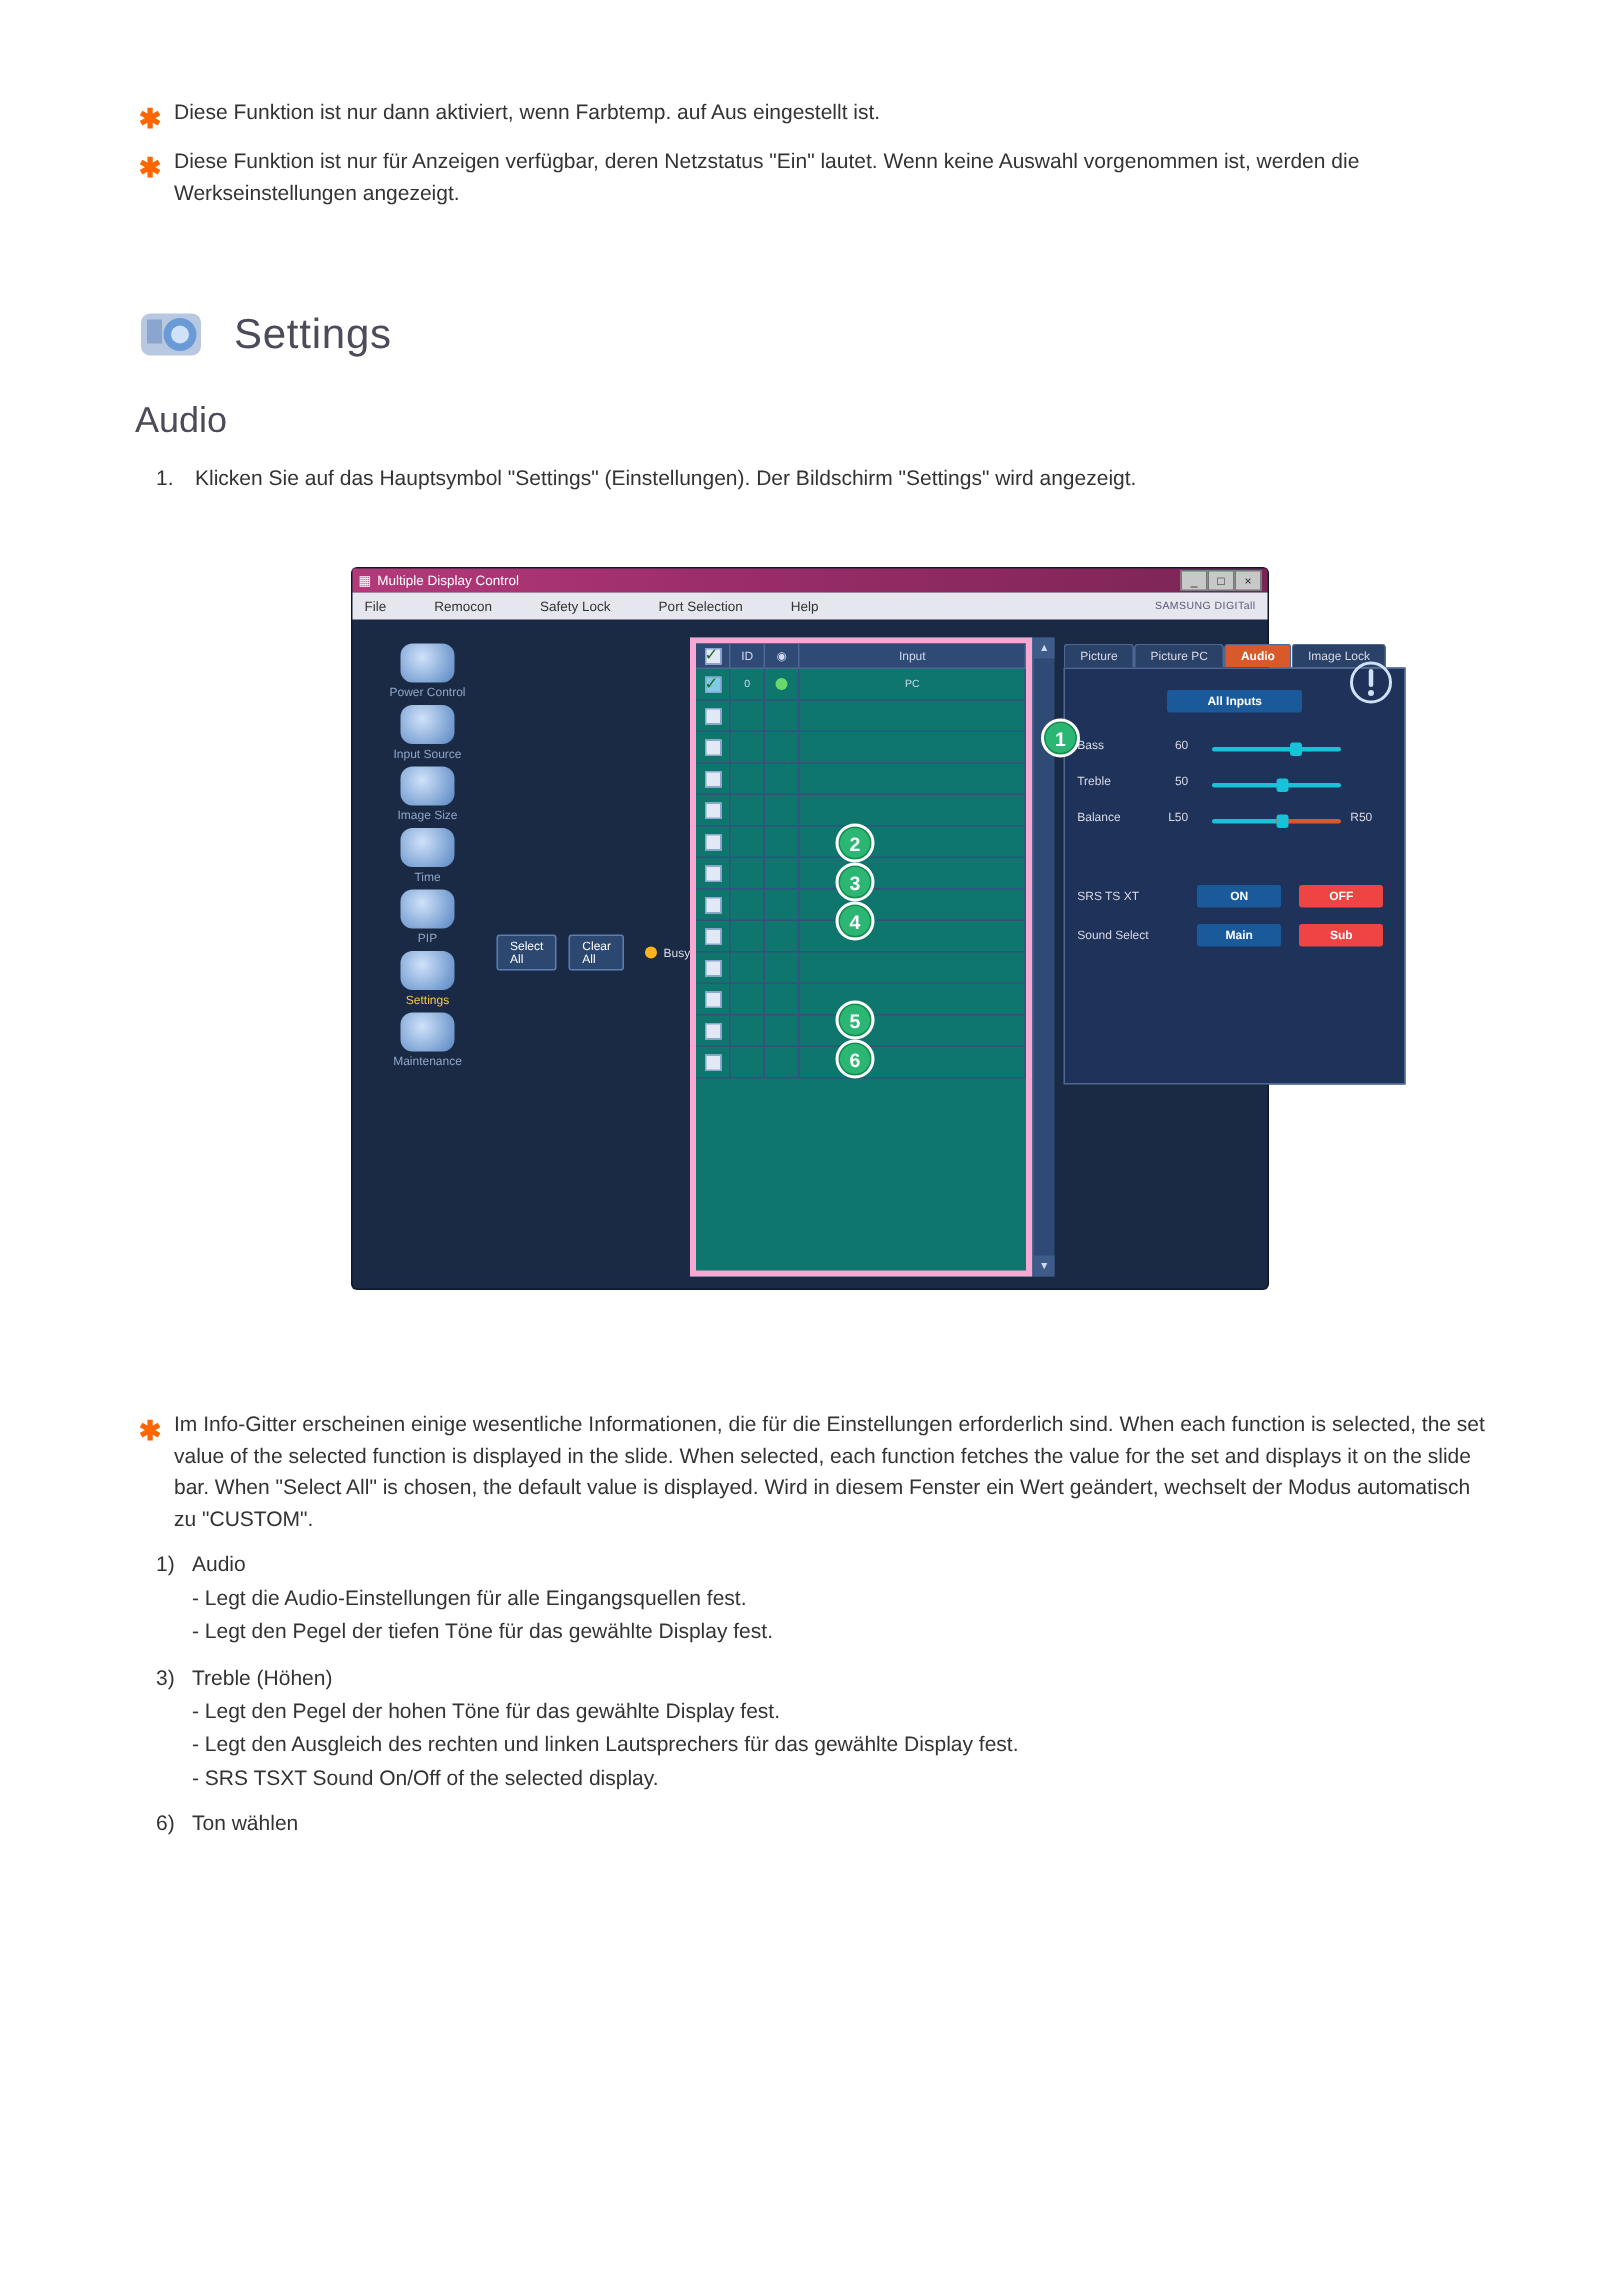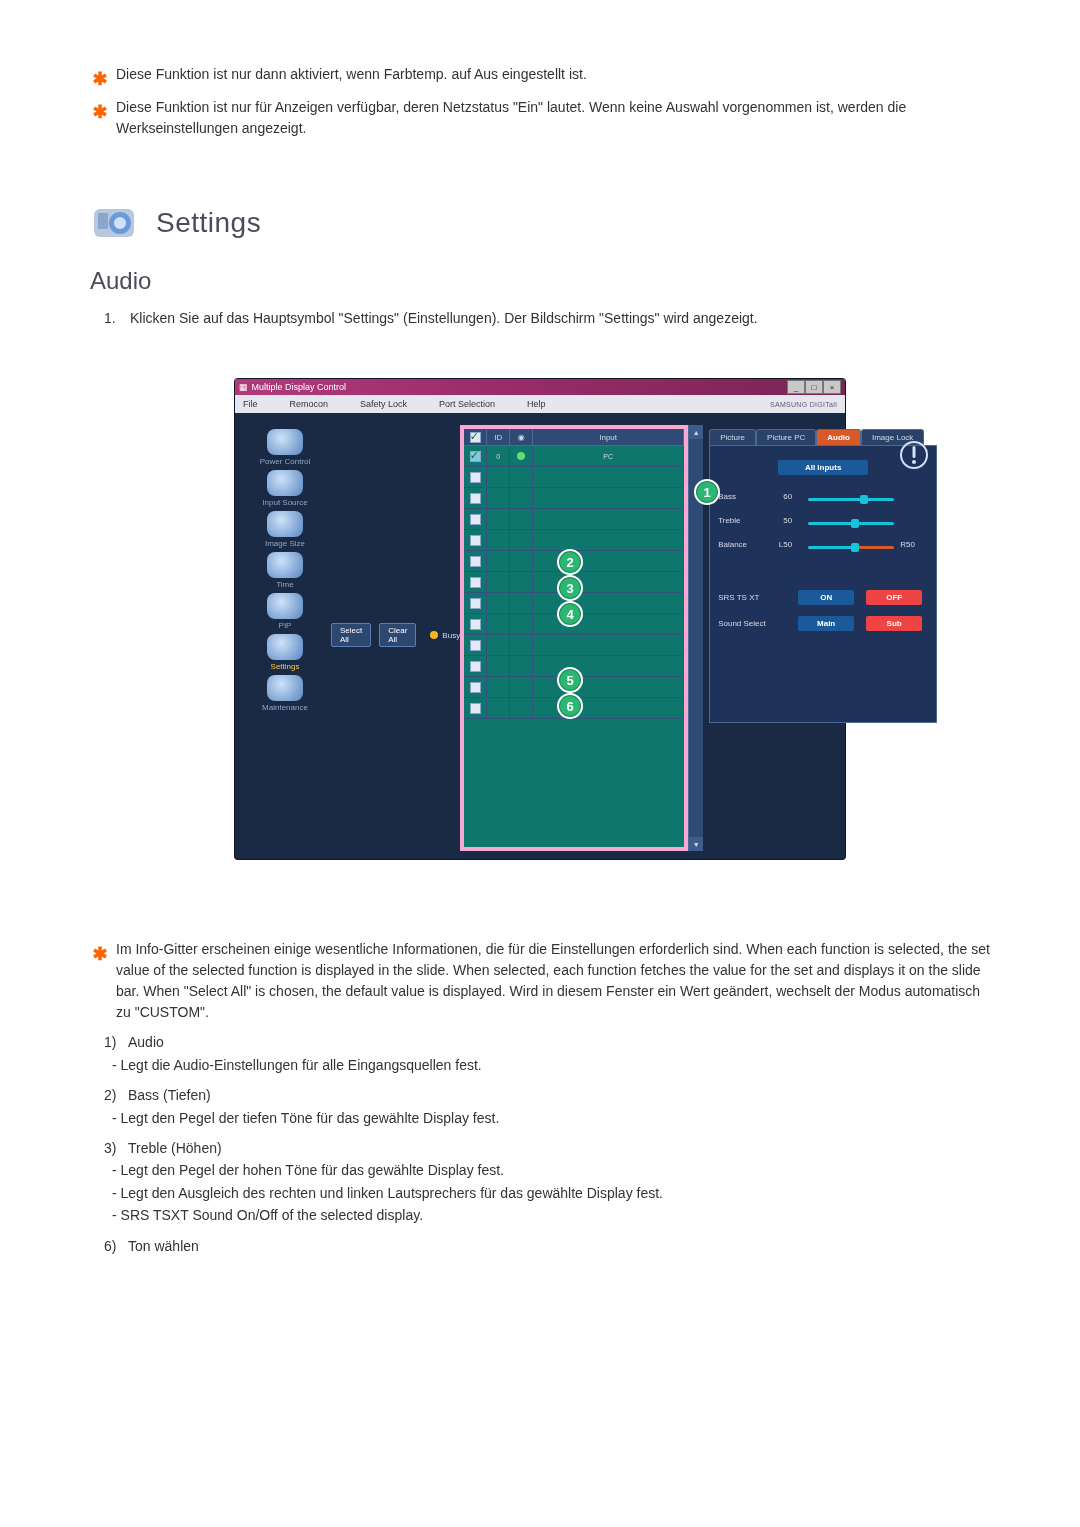--- a/index.html
+++ b/index.html
@@ -56,21 +56,21 @@
 .togrow{display:flex;align-items:center;height:20px;font-size:8px;color:#d9d9e6;margin:6px 0}
 .togrow .lbl{width:74px}
 .togrow .tb{width:56px;text-align:center;background:#1a5a9b;color:#fff;font-size:8px;font-weight:bold;padding:3px 0;border-radius:2px;margin:0 6px}
 .togrow .tb.off{background:#ef4444}
 .bottombar{height:44px;background:#2d4669;margin-top:8px;border-top:1px solid #4d6892;position:relative}
 .bottombar .warn{position:absolute;right:14px;top:6px;width:30px;height:30px}
 .callout{position:absolute;width:22px;height:22px;border:2px solid #fff;border-radius:50%;background:#2bb673;color:#fff;font-size:13px;font-weight:bold;display:flex;align-items:center;justify-content:center;z-index:5;box-shadow:0 0 0 1px #178a4f inset}
 .list{margin:8px 0 0 0}
 .li{margin:8px 0 0 14px;line-height:1.6}
 .li .n{display:inline-block;width:24px}
-.sub{margin-left:22px;line-height:1.6}
+.sub{margin-left:38px;line-height:1.6}
 </style>
 </head>
 <body>
 
 <div class="page">
 
   <div class="note">
     <span class="star">✱</span>
     <span class="t">Diese Funktion ist nur dann aktiviert, wenn Farbtemp. auf Aus eingestellt ist.</span>
   </div>
@@ -358,21 +358,20 @@
 
   <div class="note">
     <span class="star">✱</span>
     <span class="t">Im Info-Gitter erscheinen einige wesentliche Informationen, die für die Einstellungen erforderlich sind. When each function is selected, the set value of the selected function is displayed in the slide. When selected, each function fetches the value for the set and displays it on the slide bar. When "Select All" is chosen, the default value is displayed. Wird in diesem Fenster ein Wert geändert, wechselt der Modus automatisch zu "CUSTOM".</span>
   </div>
 
   <div class="list">
     <div class="li"><span class="n">1)</span><span>Audio</span></div>
     <div class="sub">- Legt die Audio-Einstellungen für alle Eingangsquellen fest.</div>
 
-    <div class="li"><span class="n">2)</span><span>Bass (Tiefen)</span></div>
     <div class="sub">- Legt den Pegel der tiefen Töne für das gewählte Display fest.</div>
 
     <div class="li"><span class="n">3)</span><span>Treble (Höhen)</span></div>
     <div class="sub">- Legt den Pegel der hohen Töne für das gewählte Display fest.</div>
 
     <div class="sub">- Legt den Ausgleich des rechten und linken Lautsprechers für das gewählte Display fest.</div>
 
     <div class="sub">- SRS TSXT Sound On/Off of the selected display.</div>
 
     <div class="li"><span class="n">6)</span><span>Ton wählen</span></div>

